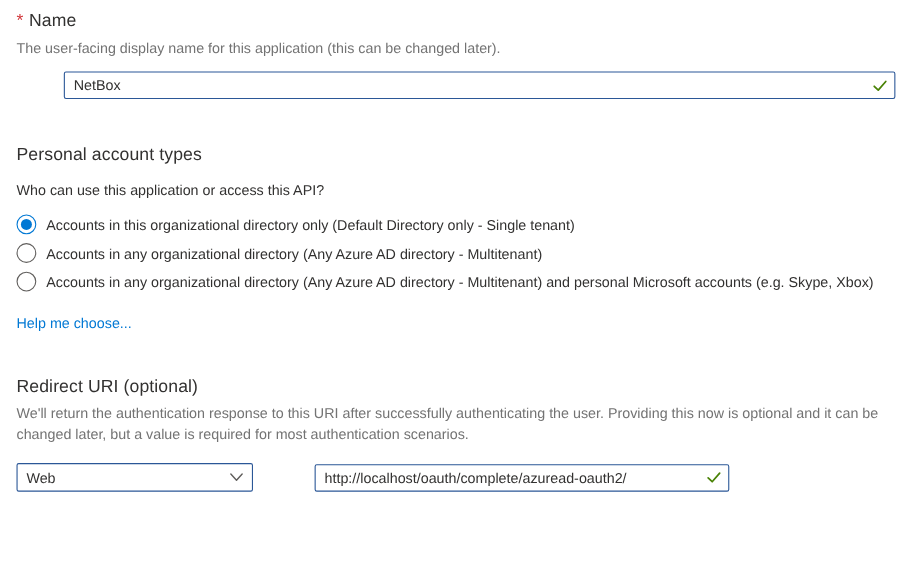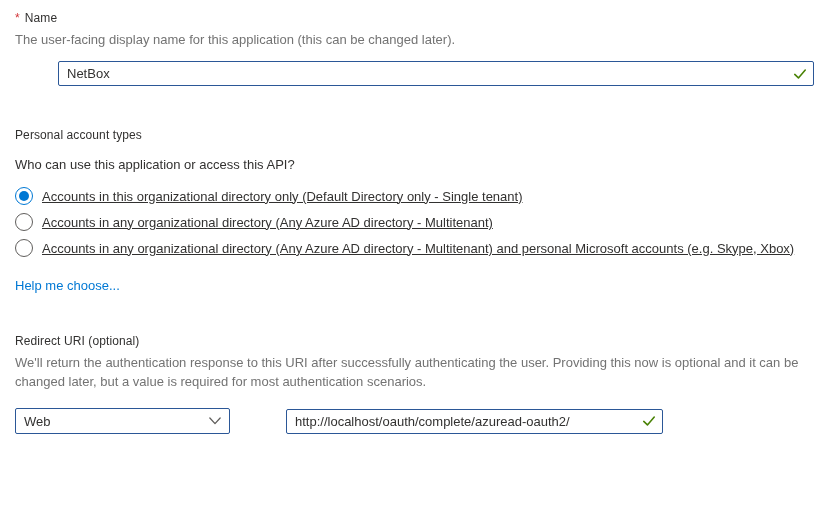--- a/index.html
+++ b/index.html
@@ -6,21 +6,21 @@
   html, body { width: 829px; height: 516px; }
   body {
     background: #ffffff;
     font-family: "Liberation Sans", sans-serif;
     color: #323130;
     overflow: hidden;
   }
   .page { padding: 11px 15px 0 15px; }
 
   .section-title {
-    font-size: 12px;
+    font-size: 16px;
     color: #323130;
     letter-spacing: 0.1px;
   }
   .required-marker { color: #d13438; margin-right: 5px; }
 
   .desc {
     font-size: 13px;
     line-height: 19px;
     margin-top: 5px;
     color: #737373;
@@ -75,21 +75,21 @@
   }
   .radio-dot {
     width: 10px;
     height: 10px;
     border-radius: 50%;
     background: #0078d4;
     display: none;
   }
   .radio-row.selected .radio { border-color: #0078d4; }
   .radio-row.selected .radio-dot { display: block; }
-  .radio-label { font-size: 13px; color: #323130; text-decoration: underline; }
+  .radio-label { font-size: 13px; color: #323130; }
 
   .help-link {
     display: inline-block;
     margin-top: 17px;
     font-size: 13px;
     color: #0078d4;
     text-decoration: none;
     cursor: pointer;
   }
 

